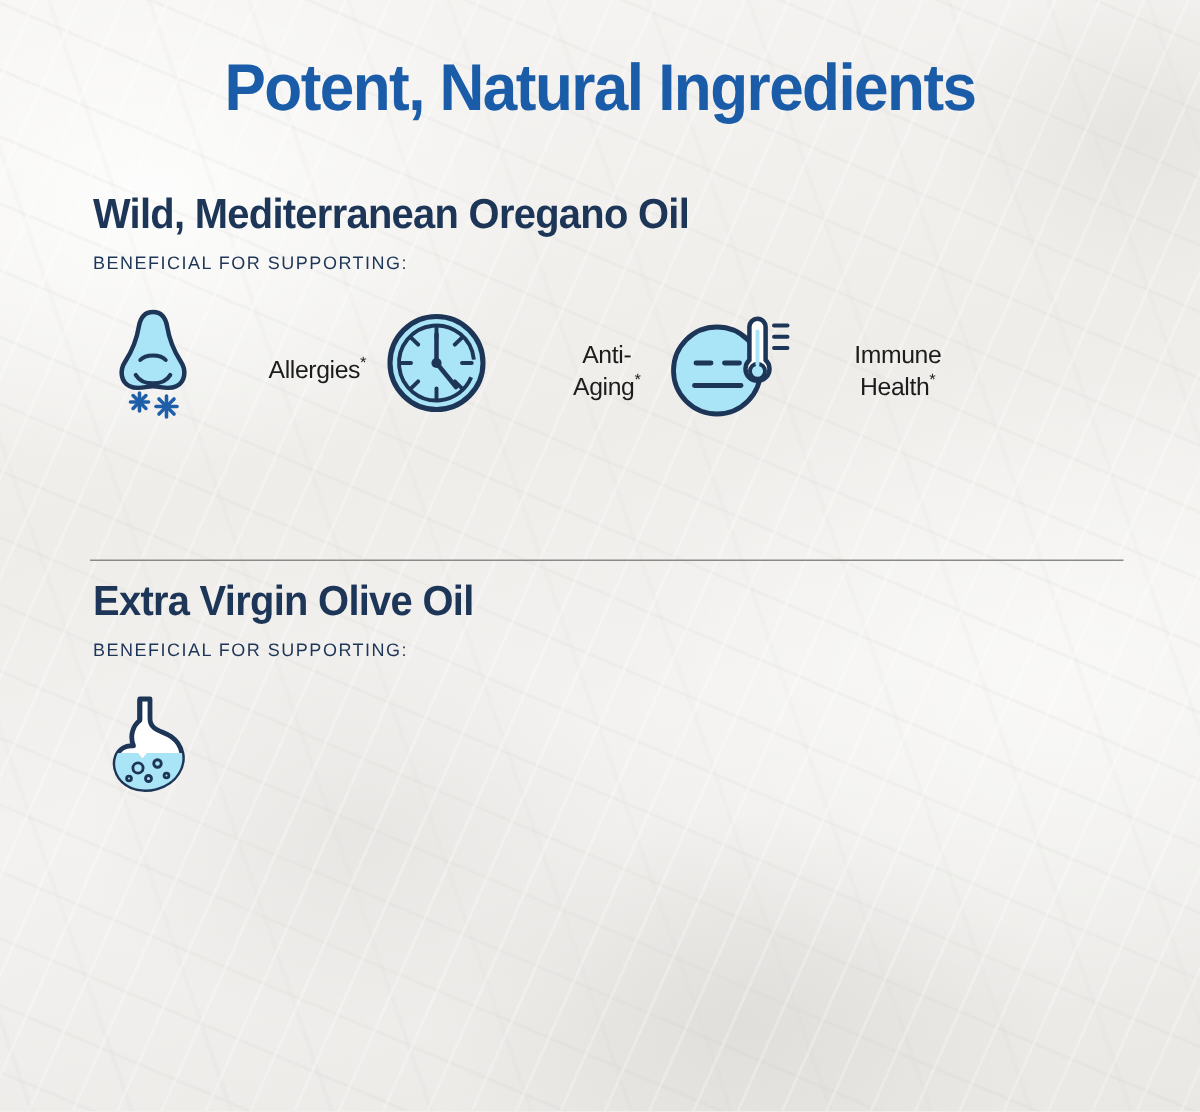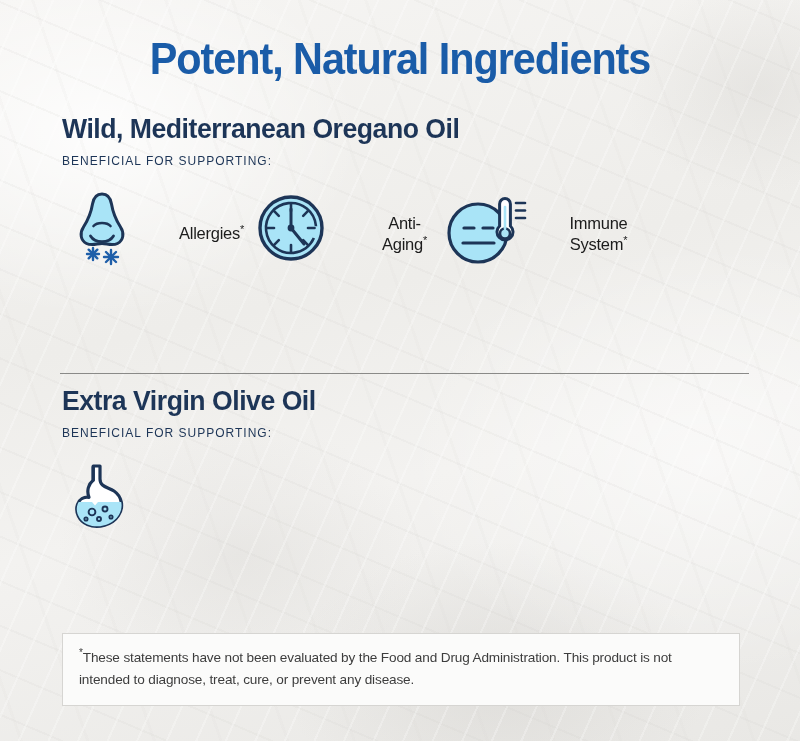--- a/index.html
+++ b/index.html
@@ -65,21 +65,21 @@
     transform-origin: center top;
     padding-top: 4px;
   }
 
   
   .section {
     position: absolute;
     left: 62px;
     width: 690px;
   }
-  .section-oregano { top: 112px; }
+  .section-oregano { top: 126px; }
   .section-olive   { top: 384px; }
 
   .section-title {
     color: #1d3557;
     font-family: "Liberation Sans", sans-serif;
     font-weight: bold;
     font-size: 28px;
     line-height: 34px;
     letter-spacing: -0.5px;
     transform: scaleX(0.95);
@@ -262,21 +262,21 @@
             <line x1="63" y1="19" x2="63" y2="41" stroke="#a9e4f7" stroke-width="2.6" stroke-linecap="round"></line>
 
             <g stroke="#1d3557" stroke-width="2.6" stroke-linecap="round">
               <line x1="74" y1="15" x2="83" y2="15"></line>
               <line x1="74" y1="22.5" x2="83" y2="22.5"></line>
               <line x1="74" y1="30" x2="83" y2="30"></line>
             </g>
           </svg>
         </div>
         <div class="benefit-label">
-          <span>Immune System</span><sup>*</sup>
+          <span>Immune Health</span><sup>*</sup>
         </div>
       </div>
 
     </div>
   </div>
 
   <div class="divider"></div>
 
   <div class="section section-olive">
     <h2 class="section-title">Extra Virgin Olive Oil</h2>
@@ -322,17 +322,14 @@
 
             <path d="M31.2 7 V20" fill="none" stroke="#1d3557" stroke-width="3.2" stroke-linecap="round"></path>
           </svg>
         </div>
       </div>
 
 
     </div>
   </div>
 
-  <div class="disclaimer">
-    <sup>*</sup><span>These statements have not been evaluated by the Food and Drug Administration. This product is not intended to diagnose, treat, cure, or prevent any disease.</span>
-  </div>
 
 </div>
 
 </body></html>

